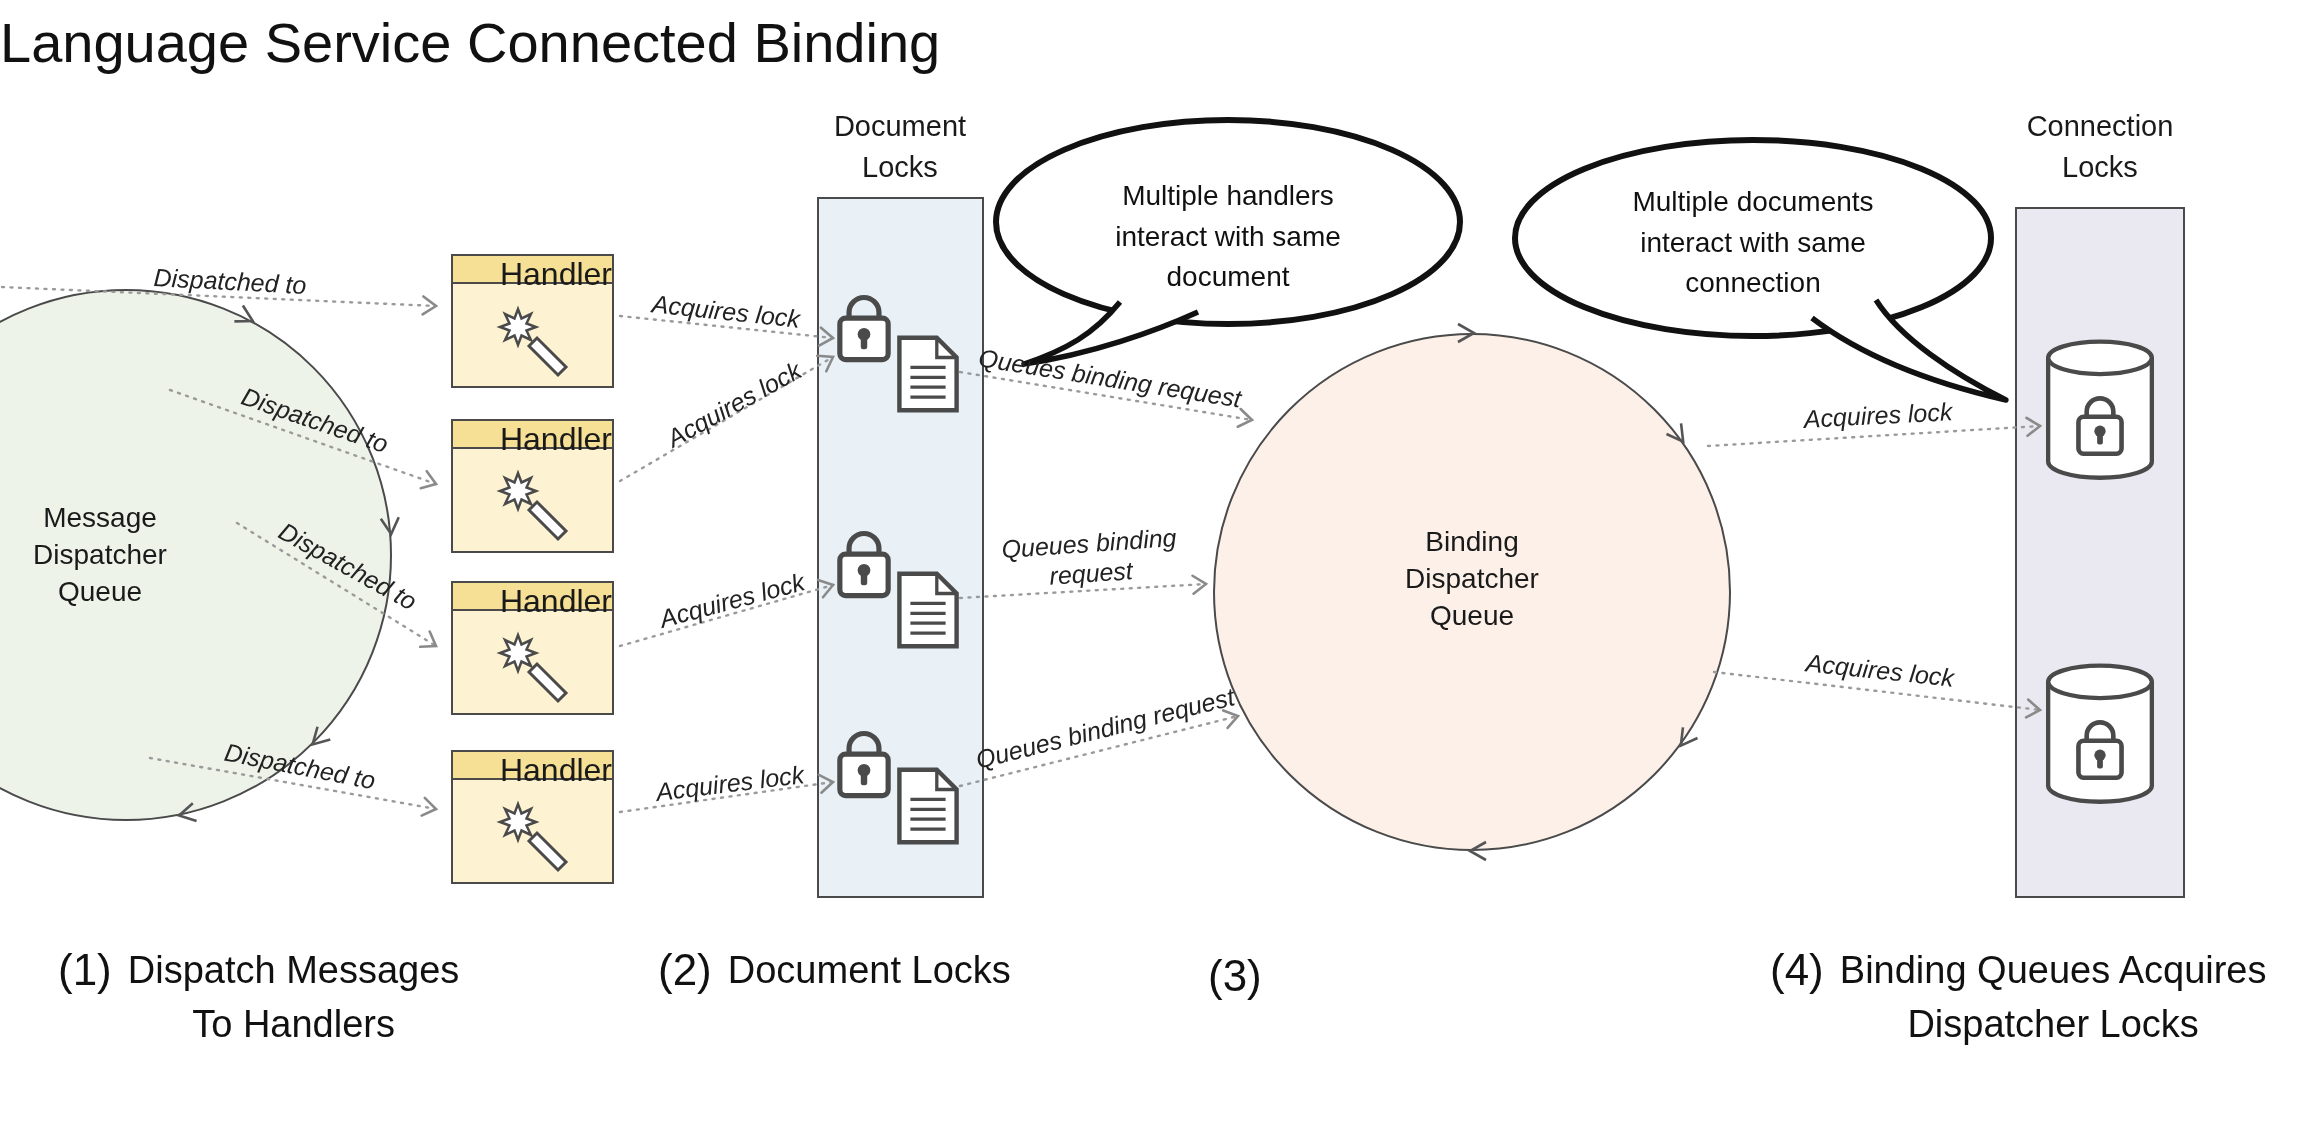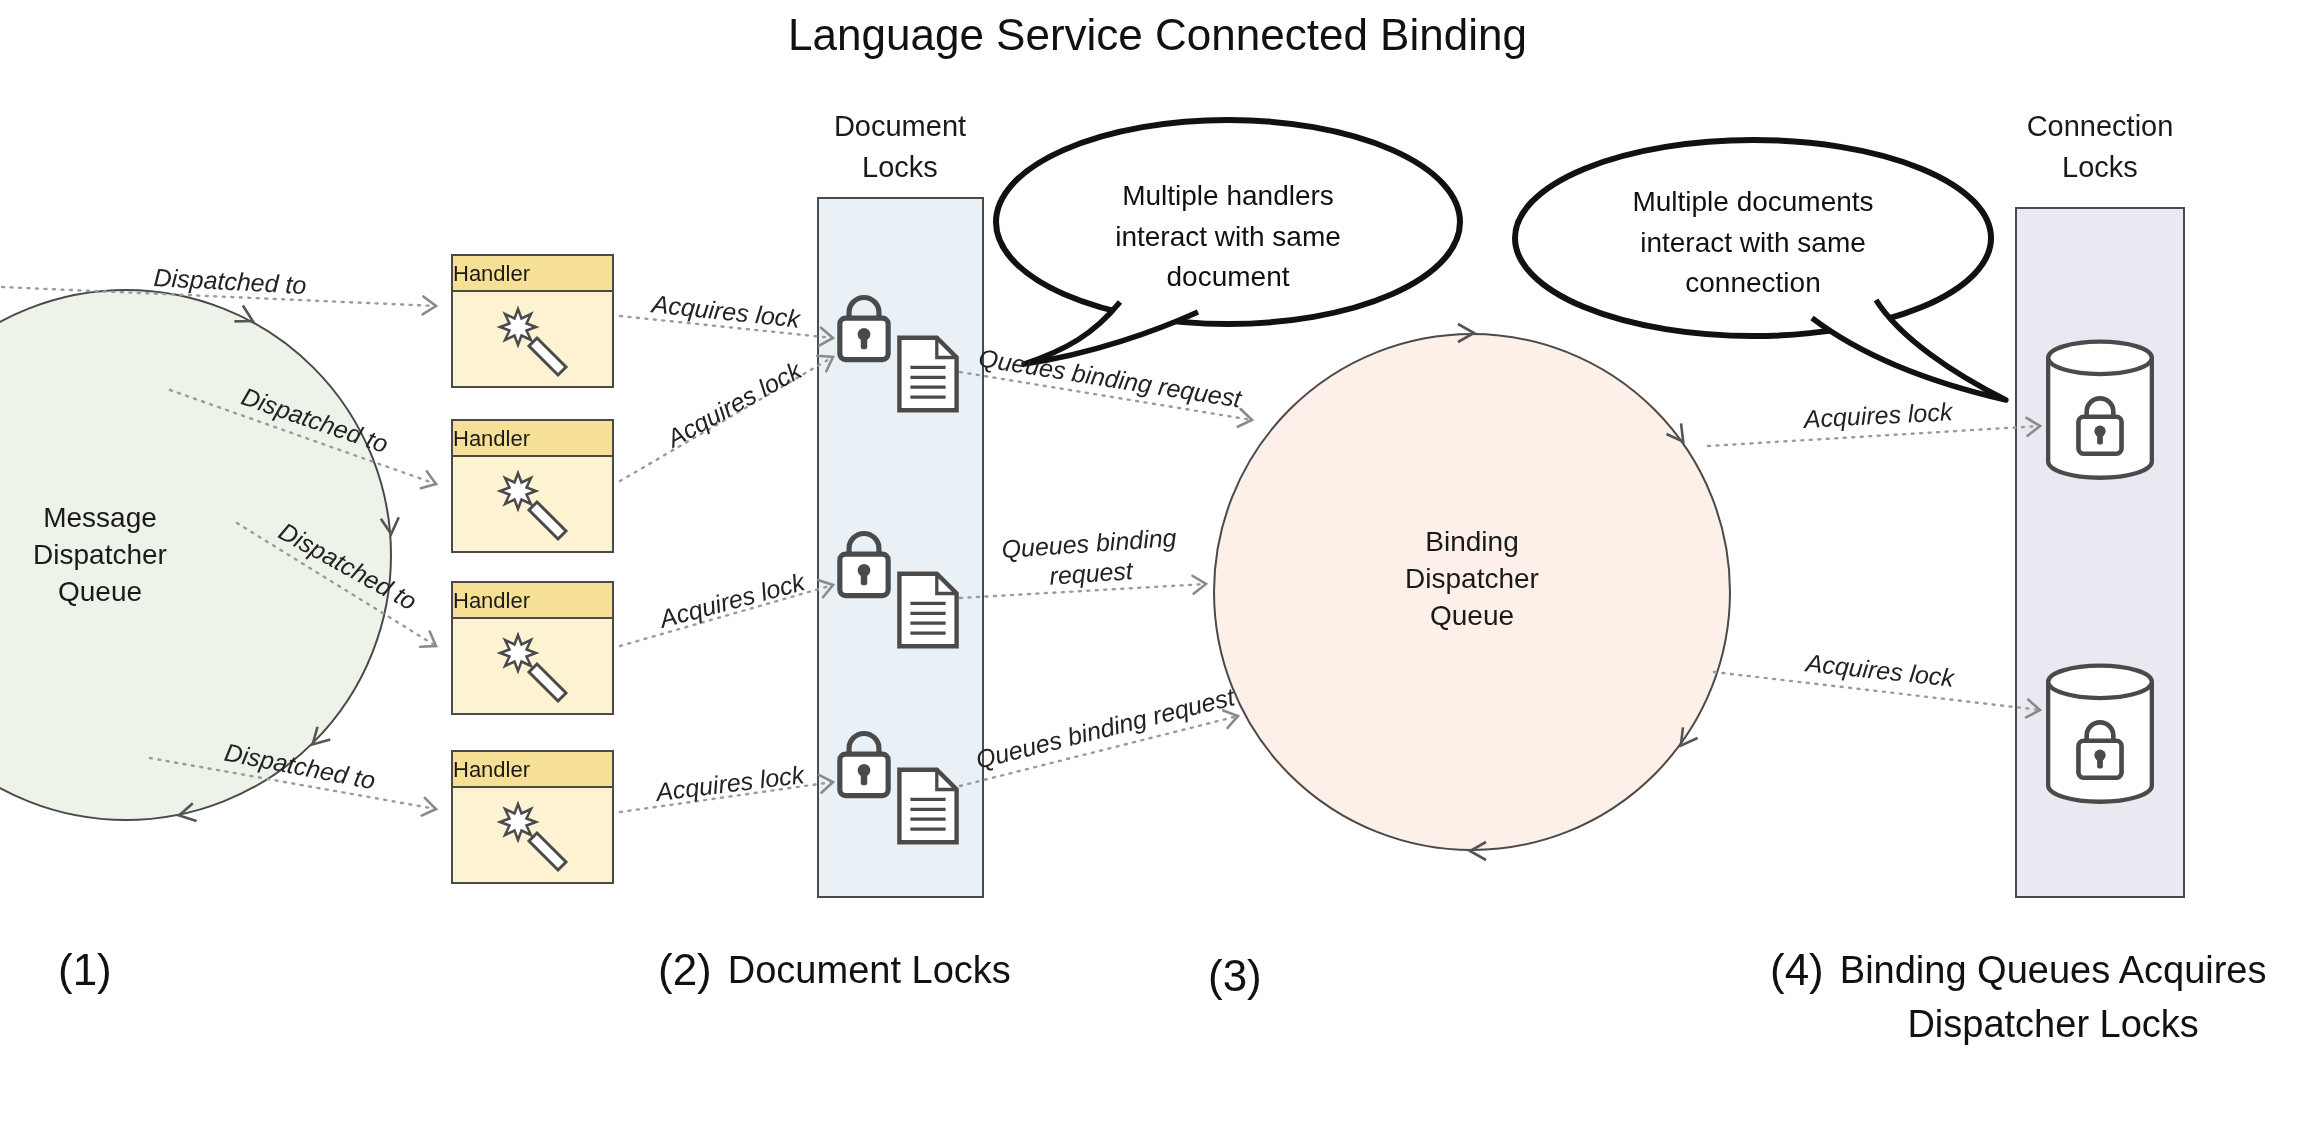--- a/index.html
+++ b/index.html
@@ -12,24 +12,24 @@
 
   .circle { border-radius:50%; border:2.5px solid #4a4a4a; }
   .msg-circle  { left:-140px; top:289px; width:532px; height:532px; background:#edf3e9; }
   .bind-circle { left:1213px; top:333px; width:518px; height:518px; background:#fcf0e9; }
 
   .panel { border:2.5px solid #4a4a4a; }
   .doc-panel  { left:817px;  top:197px; width:167px; height:701px; background:#e9f1f6; }
   .conn-panel { left:2015px; top:207px; width:170px; height:691px; background:#eae8f1; }
 
   .handler-box { left:451px; width:163px; height:134px; border:2.5px solid #4a4a4a; background:#fdf3d2; }
-  .handler-header { height:36px; line-height:36px; text-align:left; font-size:22px; color:#1a1a1a;
+  .handler-header { height:28px; line-height:36px; text-align:right; font-size:32px; color:#1a1a1a;
                     background:#f6e095; border-bottom:2.5px solid #4a4a4a; }
 
-  .title { left:0; top:10px; width:100%; text-align:center; font-size:44px; color:#111; }
+  .title { left:0; top:10px; width:100%; text-align:left; font-size:56px; color:#111; }
   .node-label  { text-align:center; font-size:28px; line-height:1.32; color:#1a1a1a; }
   .panel-label { text-align:center; font-size:29px; line-height:1.4;  color:#1a1a1a; }
   .bubble-text { text-align:center; font-size:28px; line-height:1.45; color:#111; }
   .edge-label  { font-style:italic; font-size:25px; color:#222; white-space:nowrap; text-align:center; line-height:1.2; }
 
   .caption { display:flex; align-items:flex-start; color:#111; }
   .cap-num  { font-size:44px; line-height:1.2; margin-right:16px; }
   .cap-text { font-size:38px; line-height:1.42; text-align:center; }
 </style>
 </head>
@@ -197,20 +197,24 @@
     <div>Queues binding</div>
     <div>request</div>
   </div>
   <div class="txt edge-label" style="left:1105px; top:728px; transform:translate(-50%,-50%) rotate(-14deg);">Queues binding request</div>
 
   <div class="txt edge-label" style="left:1878px; top:415px; transform:translate(-50%,-50%) rotate(-3deg);">Acquires lock</div>
   <div class="txt edge-label" style="left:1880px; top:670px; transform:translate(-50%,-50%) rotate(6deg);">Acquires lock</div>
 
   <div class="txt caption" style="left:58px; top:944px;">
     <span class="cap-num">(1)</span>
+    <div class="cap-text">
+      <div>Dispatch Messages</div>
+      <div>To Handlers</div>
+    </div>
   </div>
 
   <div class="txt caption" style="left:658px; top:944px;">
     <span class="cap-num">(2)</span>
     <div class="cap-text">
       <div>Document Locks</div>
     </div>
   </div>
 
   <div class="txt caption" style="left:1208px; top:950px;">

